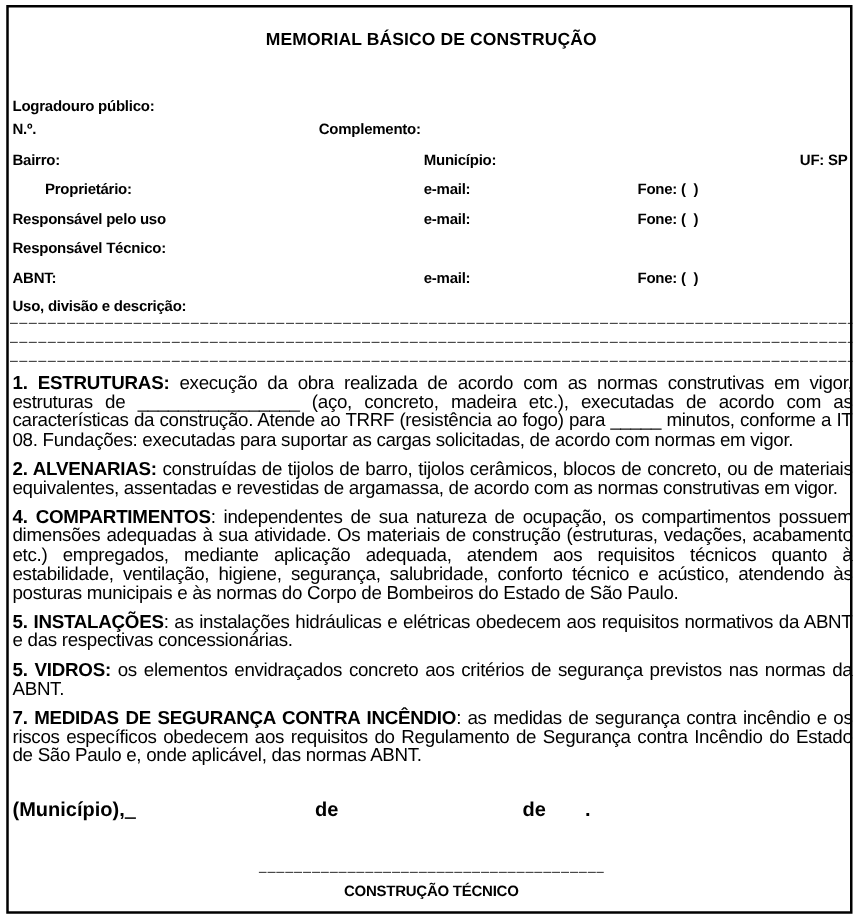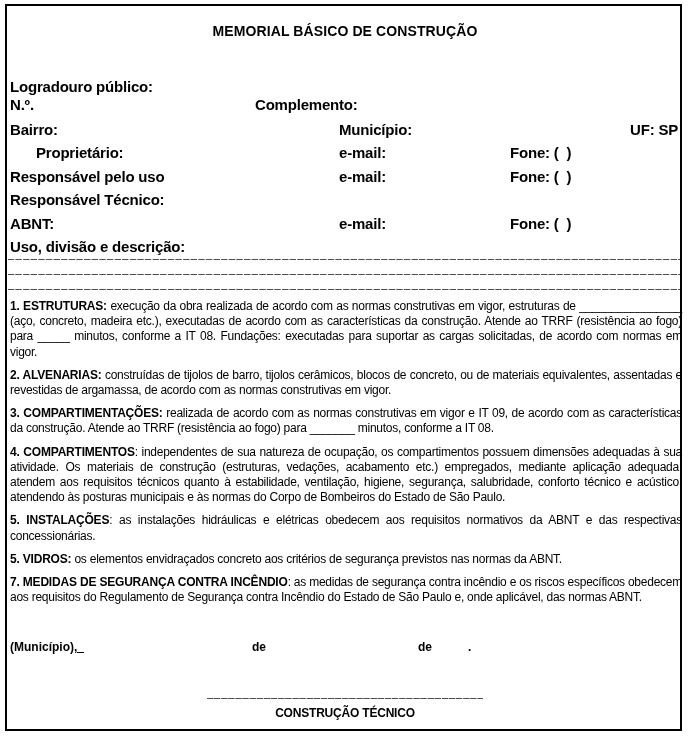--- a/index.html
+++ b/index.html
@@ -9,34 +9,34 @@
   }
   .frame {
     position:absolute; left:5px; top:4px; width:677px; height:727px;
     border:2px solid #000; box-sizing:border-box;
   }
   .title {
     position:absolute; top:23px; left:0; width:100%; text-align:center;
     font-weight:bold; font-size:14px; letter-spacing:0.1px;
   }
   .fld {
-    position:absolute; font-weight:bold; font-size:15px;
+    position:absolute; font-weight:bold; font-size:12px;
     white-space:pre; letter-spacing:-0.2px;
   }
   .rule {
     position:absolute; left:8px; width:674px; height:15px;
     overflow:hidden; white-space:nowrap; font-size:11px; letter-spacing:1.5px;
   }
   .sections { position:absolute; top:299px; left:10px; width:672px; }
   .sections p {
-    margin:0 0 8px; font-size:12px; line-height:15.2px;
+    margin:0 0 8px; font-size:15px; line-height:15.2px;
     text-align:justify; letter-spacing:-0.25px;
   }
   .sections b { letter-spacing:-0.2px; }
-  .dateline-part { position:absolute; font-weight:bold; font-size:12px; white-space:pre; }
+  .dateline-part { position:absolute; font-weight:bold; font-size:16px; white-space:pre; }
   .u { text-decoration:underline; }
   .sig-line {
     position:absolute; top:687px; left:207px; width:276px; height:15px;
     overflow:hidden; white-space:nowrap; font-size:11px; letter-spacing:1px;
   }
   .sig-label {
     position:absolute; top:706px; left:0; width:100%; text-align:center;
     font-weight:bold; font-size:12px; letter-spacing:-0.2px;
   }
 </style>
@@ -73,21 +73,20 @@
 
   <span class="fld" style="top:238px; left:10px;">Uso, divisão e descrição:</span>
 
   <div class="rule" style="top:248px;">________________________________________________________________________________________________________________________</div>
   <div class="rule" style="top:263px;">________________________________________________________________________________________________________________________</div>
   <div class="rule" style="top:278px;">________________________________________________________________________________________________________________________</div>
 
   <div class="sections">
     <p><b>1. ESTRUTURAS:</b><span> execução da obra realizada de acordo com as normas construtivas em vigor, estruturas de ________________ (aço, concreto, madeira etc.), executadas de acordo com as características da construção. Atende ao TRRF (resistência ao fogo) para _____ minutos, conforme a IT 08. Fundações: executadas para suportar as cargas solicitadas, de acordo com normas em vigor.</span></p>
     <p><b>2. ALVENARIAS:</b><span> construídas de tijolos de barro, tijolos cerâmicos, blocos de concreto, ou de materiais equivalentes, assentadas e revestidas de argamassa, de acordo com as normas construtivas em vigor.</span></p>
-    <p><b>3. COMPARTIMENTAÇÕES:</b><span> realizada de acordo com as normas construtivas em vigor e IT 09, de acordo com as características da construção. Atende ao TRRF (resistência ao fogo) para _______ minutos, conforme a IT 08.</span></p>
     <p><b>4. COMPARTIMENTOS</b><span>: independentes de sua natureza de ocupação, os compartimentos possuem dimensões adequadas à sua atividade. Os materiais de construção (estruturas, vedações, acabamento etc.) empregados, mediante aplicação adequada, atendem aos requisitos técnicos quanto à estabilidade, ventilação, higiene, segurança, salubridade, conforto técnico e acústico, atendendo às posturas municipais e às normas do Corpo de Bombeiros do Estado de São Paulo.</span></p>
     <p><b>5. INSTALAÇÕES</b><span>: as instalações hidráulicas e elétricas obedecem aos requisitos normativos da ABNT e das respectivas concessionárias.</span></p>
     <p><b>5. VIDROS:</b><span> os elementos envidraçados concreto aos critérios de segurança previstos nas normas da ABNT.</span></p>
     <p><b>7. MEDIDAS DE SEGURANÇA CONTRA INCÊNDIO</b><span>: as medidas de segurança contra incêndio e os riscos específicos obedecem aos requisitos do Regulamento de Segurança contra Incêndio do Estado de São Paulo e, onde aplicável, das normas ABNT.</span></p>
   </div>
 
   <span class="dateline-part" style="top:640px; left:10px;"><b>(Município)</b><b class="u">,_</b></span>
   <span class="dateline-part" style="top:640px; left:252px;">de</span>
   <span class="dateline-part" style="top:640px; left:418px;">de</span>
   <span class="dateline-part" style="top:640px; left:468px;">.</span>

